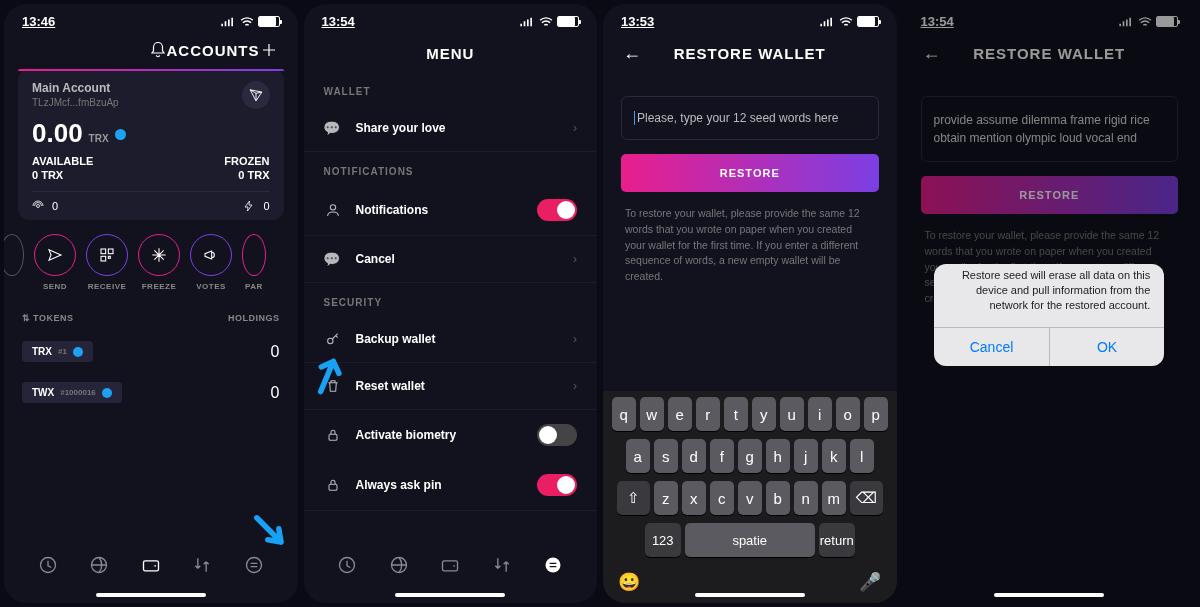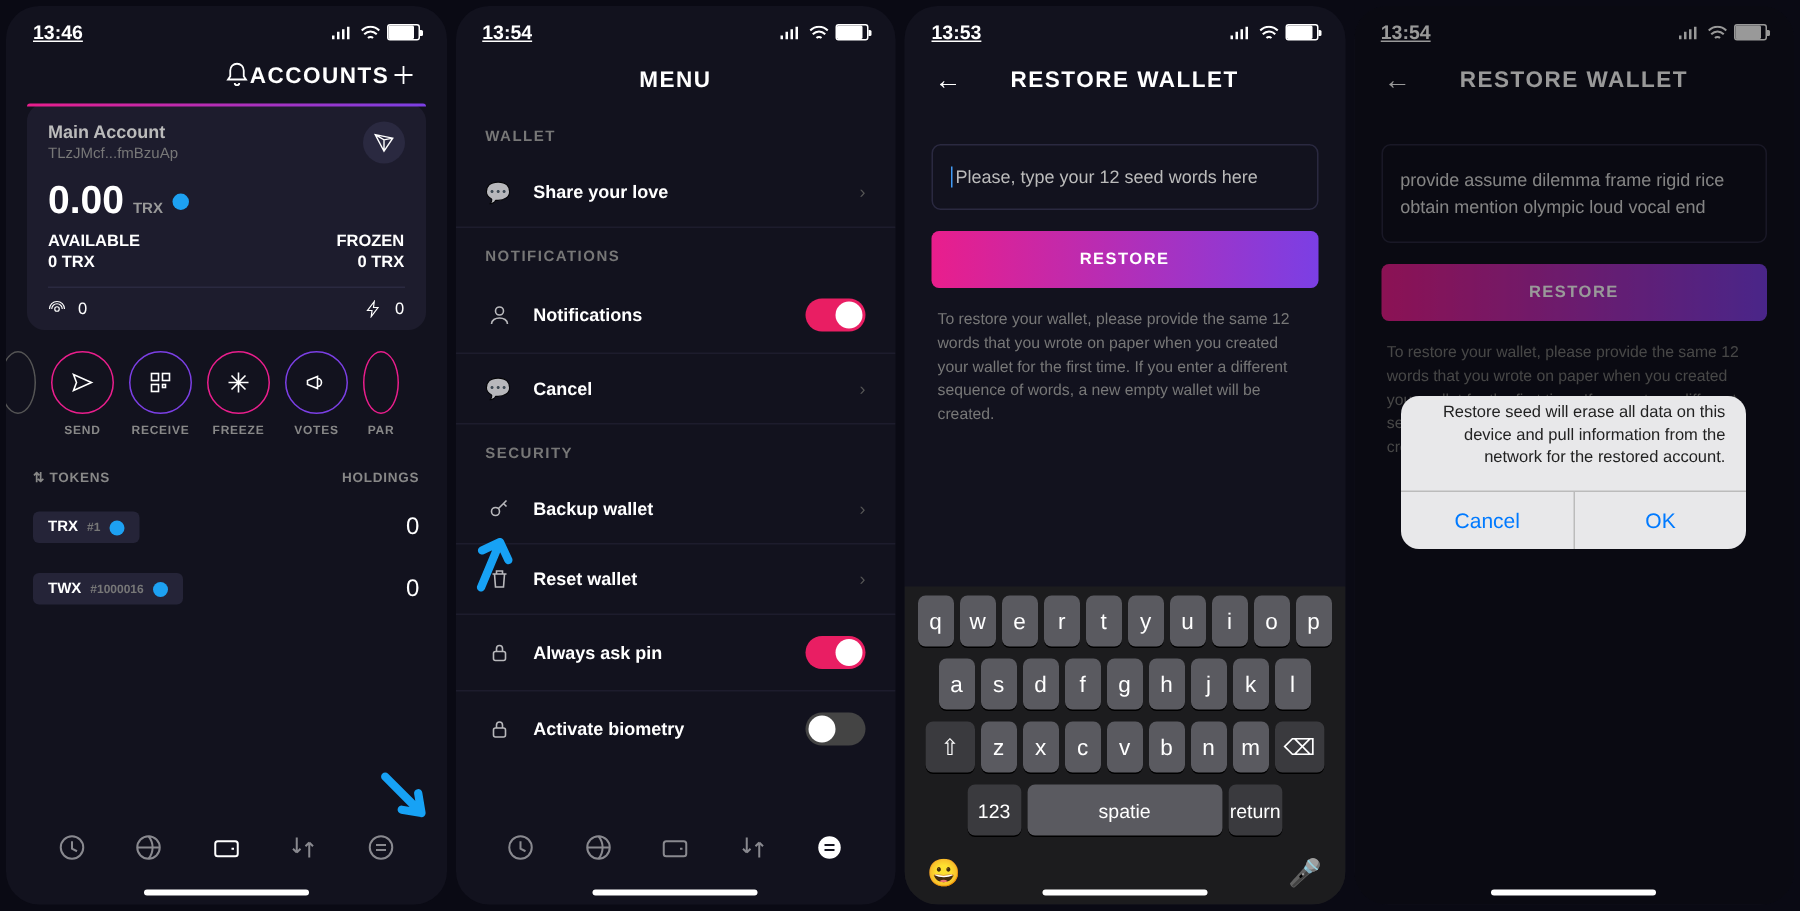--- a/index.html
+++ b/index.html
@@ -308,43 +308,43 @@
       <div class="mleft">
         <span class="mic">
           <svg width="16" height="16" viewBox="0 0 24 24">
             <path d="M5 7h14M9 7V4h6v3M7 7l1 13h8l1-13"></path>
           </svg>
         </span>
         <span class="mlbl">Reset wallet</span>
       </div>
       <span class="chev">›</span>
     </div>
-  <div class="mrow">
+  <div class="mrow" style="border:none">
       <div class="mleft">
         <span class="mic">
           <svg width="16" height="16" viewBox="0 0 24 24">
             <rect x="6" y="11" width="12" height="9" rx="2"></rect>
             <path d="M9 11V8a3 3 0 016 0v3"></path>
           </svg>
         </span>
-        <span class="mlbl">Always ask pin</span>
-      </div>
-      <div class="tog on"></div>
-    </div>
-  <div class="mrow" style="border:none">
+        <span class="mlbl">Activate biometry</span>
+      </div>
+      <div class="tog off"></div>
+    </div>
+  <div class="mrow">
       <div class="mleft">
         <span class="mic">
           <svg width="16" height="16" viewBox="0 0 24 24">
             <rect x="6" y="11" width="12" height="9" rx="2"></rect>
             <path d="M9 11V8a3 3 0 016 0v3"></path>
           </svg>
         </span>
-        <span class="mlbl">Activate biometry</span>
-      </div>
-      <div class="tog off"></div>
+        <span class="mlbl">Always ask pin</span>
+      </div>
+      <div class="tog on"></div>
     </div>
   <div class="tabbar">
     <svg class="ti" viewBox="0 0 24 24">
         <circle cx="12" cy="12" r="9"></circle>
         <path d="M12 7v6l4 2"></path>
       </svg>
     <svg class="ti" viewBox="0 0 24 24">
         <circle cx="12" cy="12" r="9"></circle>
         <path d="M3 12h18M12 3a14 14 0 010 18"></path>
       </svg>

